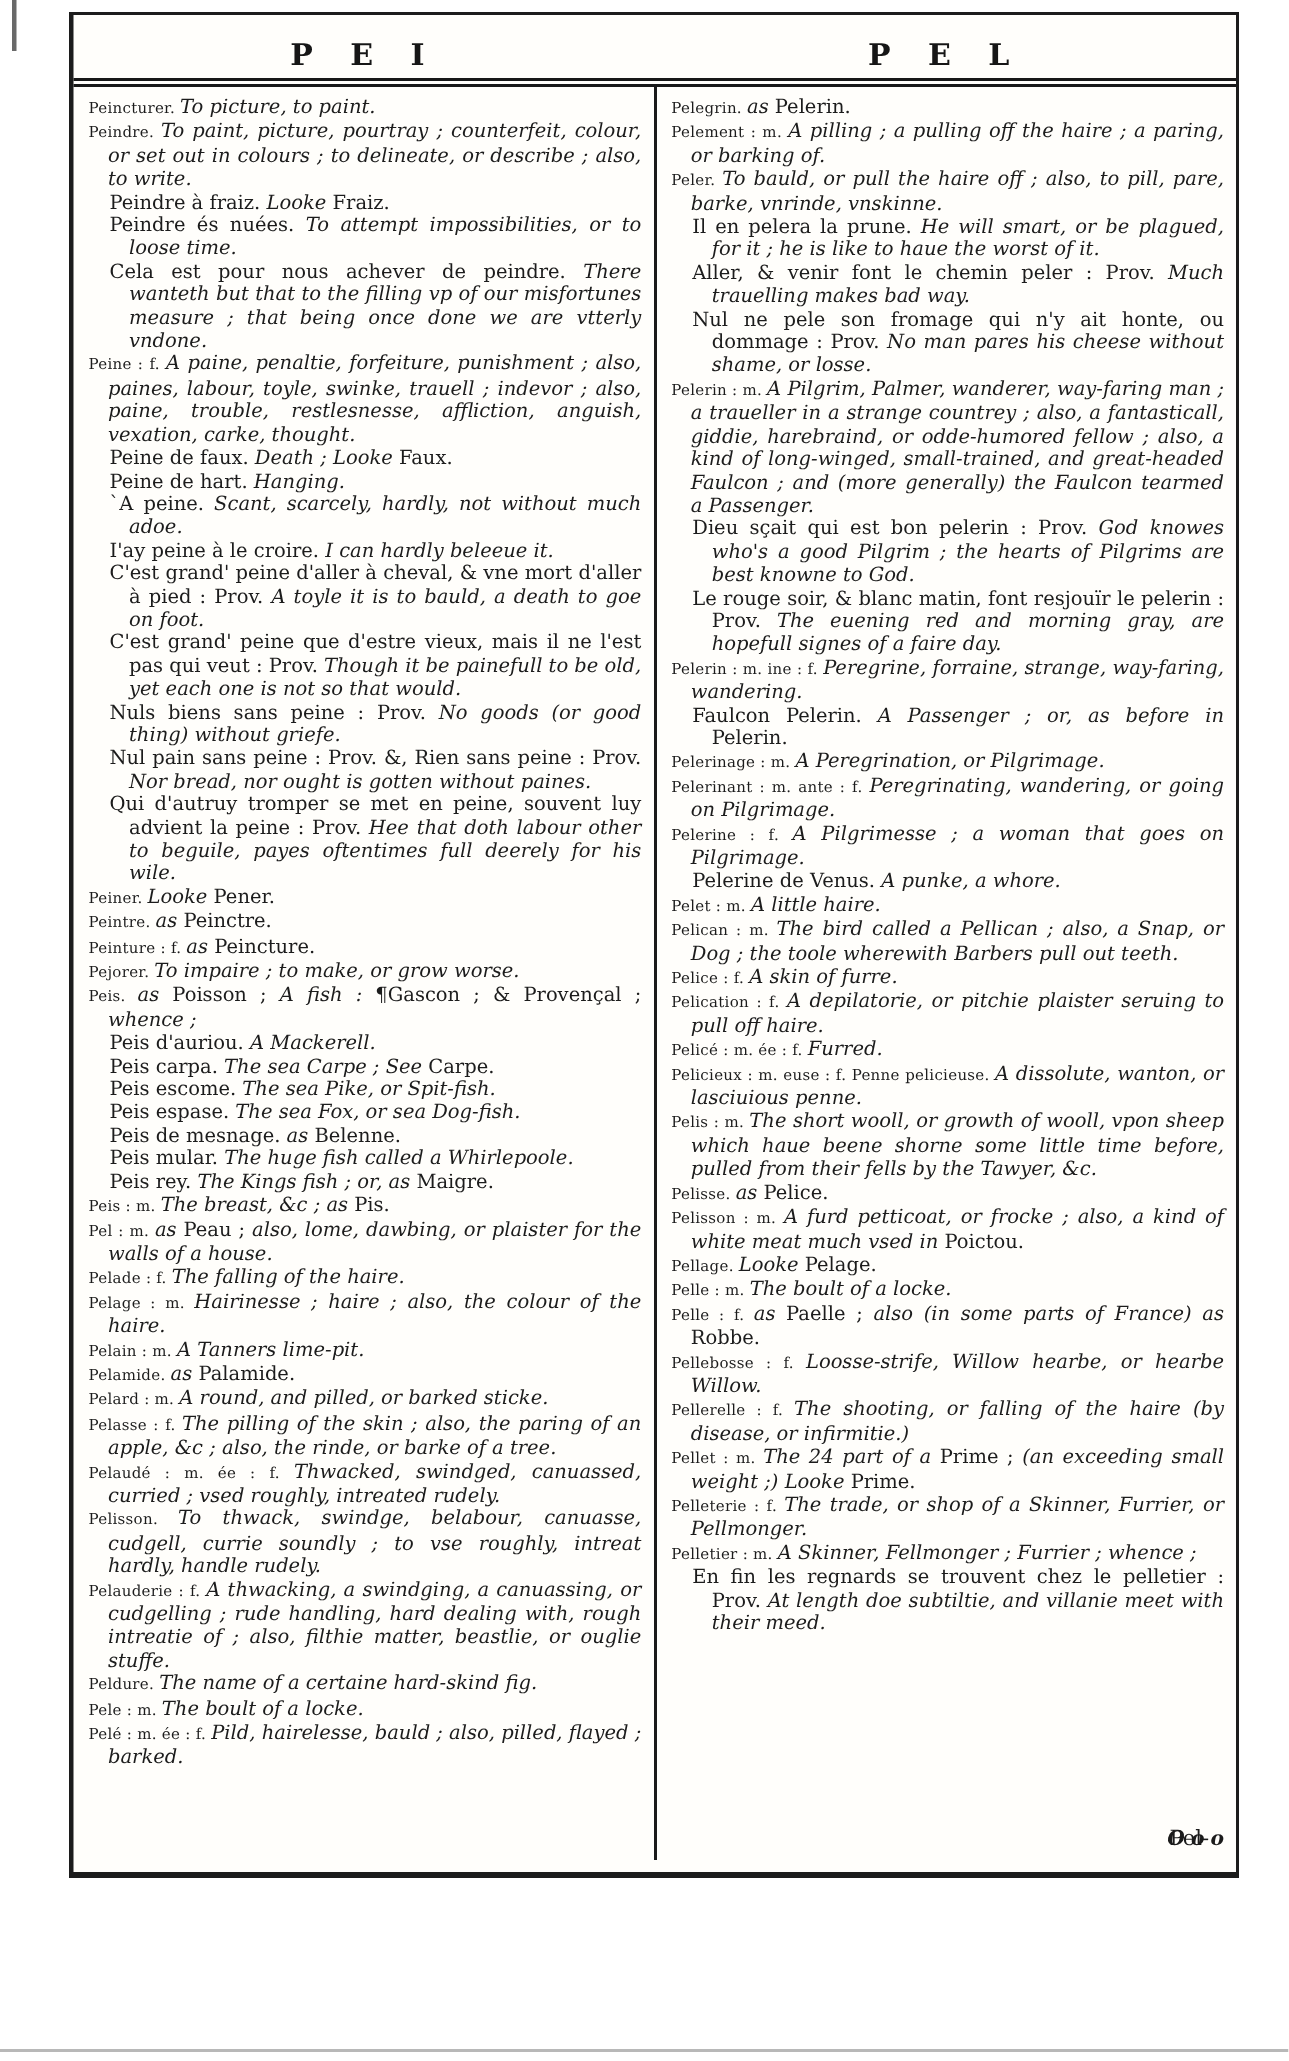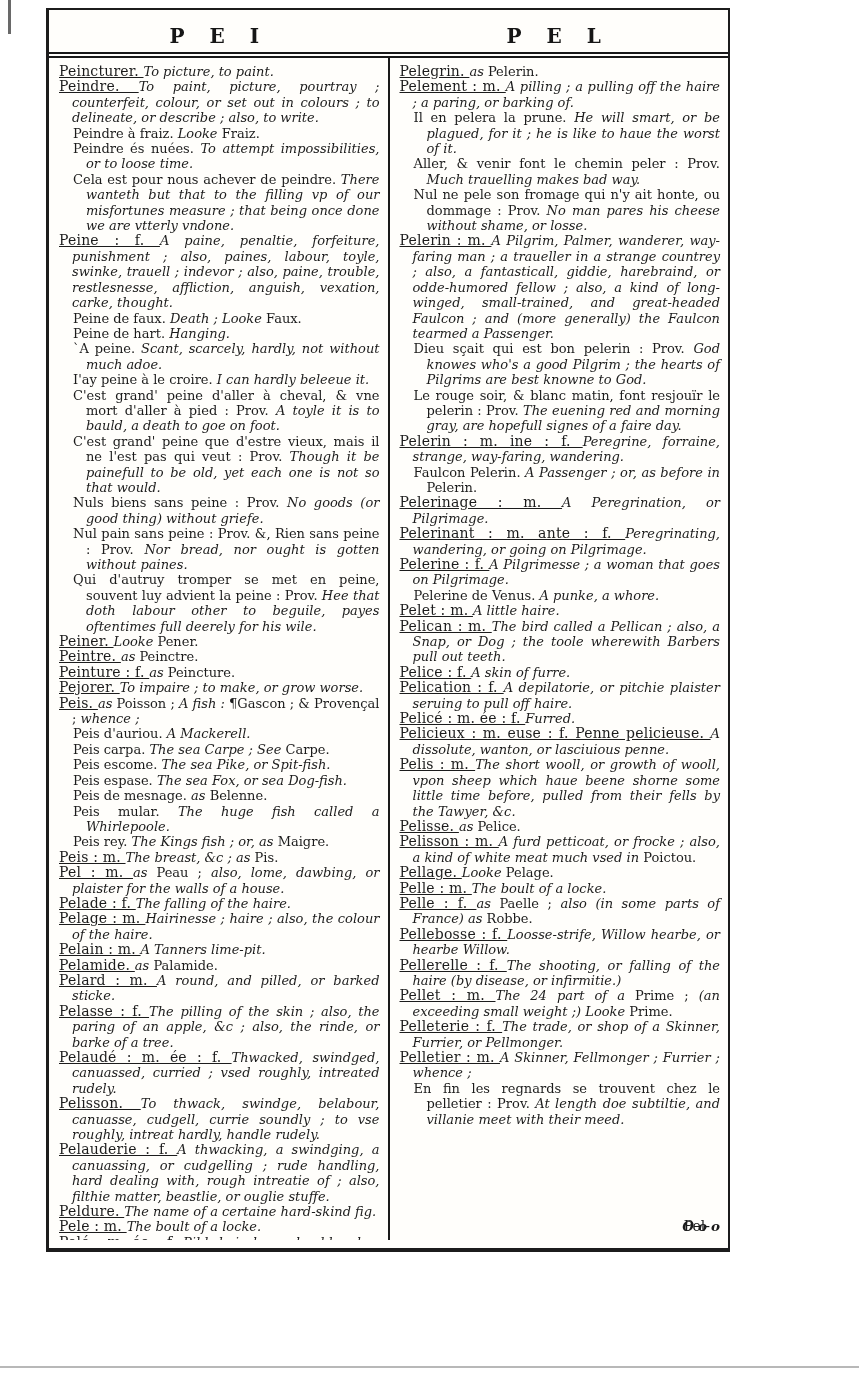--- a/index.html
+++ b/index.html
@@ -9,21 +9,21 @@
     font-family:"DejaVu Serif","Liberation Serif",serif;
     position:relative;
     color:#1b1b1b;
     -webkit-font-smoothing:antialiased;
   }
   .scan-mark{
     position:absolute;left:8px;top:0;width:3px;height:34px;
     background:#2a2a2a;opacity:.7;
   }
   .frame{
-    position:absolute;left:46px;top:8px;width:684px;height:1244px;
+    position:absolute;left:46px;top:8px;width:780px;height:1244px;
     background:#fffefb;
     border-left:3px solid #1c1c1c;
     border-right:2px solid #1c1c1c;
     border-top:2px solid #1c1c1c;
     border-bottom:4px solid #1c1c1c;
     box-sizing:border-box;
   }
   .header{
     height:42px;display:flex;align-items:flex-end;
   }
@@ -56,21 +56,21 @@
     font-size:13px;
     line-height:15.4px;
     text-align:justify;
     text-indent:-13px;
     padding-left:13px;
     color:#1c1c1c;
   }
   .entry.sub{padding-left:27px;}
   .it{font-style:italic;}
   .ro{font-style:normal;}
-  .head{font-size:14px;letter-spacing:.2px;text-decoration:underline;}
+  .head{font-size:10px;letter-spacing:.2px;}
   .footer{
     position:absolute;
     right:4px;bottom:10px;width:378px;height:20px;
     font-size:13.5px;
   }
   .footer .sig{
     position:absolute;left:0;right:0;text-align:right;
     font-style:italic;letter-spacing:4px;font-weight:bold;padding-left:40px;
   }
   .footer .catch{
@@ -134,20 +134,21 @@
           <p class="entry"><span class="ro head">Pelisson. </span><span class="it">To thwack, swindge, belabour, canuasse, cudgell, currie soundly ; to vse roughly, intreat hardly, handle rudely.</span></p>
           <p class="entry"><span class="ro head">Pelauderie : f. </span><span class="it">A thwacking, a swindging, a canuassing, or cudgelling ; rude handling, hard dealing with, rough intreatie of ; also, filthie matter, beastlie, or ouglie stuffe.</span></p>
           <p class="entry"><span class="ro head">Peldure. </span><span class="it">The name of a certaine hard-skind fig.</span></p>
           <p class="entry"><span class="ro head">Pele : m. </span><span class="it">The boult of a locke.</span></p>
           <p class="entry"><span class="ro head">Pelé : m. ée : f. </span><span class="it">Pild, hairelesse, bauld ; also, pilled, flayed ; barked.</span></p>
         </div>
       <div class="divider"></div>
       <div class="col" id="col-right">
           <p class="entry"><span class="ro head">Pelegrin. </span><span class="it">as </span><span class="ro">Pelerin.</span></p>
           <p class="entry"><span class="ro head">Pelement : m. </span><span class="it">A pilling ; a pulling off the haire ; a paring, or barking of.</span></p>
+          <p class="entry"><span class="ro head">Peler. </span><span class="it">To bauld, or pull the haire off ; also, to pill, pare, barke, vnrinde, vnskinne.</span></p>
           <p class="entry sub"><span class="ro">Il en pelera la prune. </span><span class="it">He will smart, or be plagued, for it ; he is like to haue the worst of it.</span></p>
           <p class="entry sub"><span class="ro">Aller, &amp; venir font le chemin peler : Prov. </span><span class="it">Much trauelling makes bad way.</span></p>
           <p class="entry sub"><span class="ro">Nul ne pele son fromage qui n'y ait honte, ou dommage : Prov. </span><span class="it">No man pares his cheese without shame, or losse.</span></p>
           <p class="entry"><span class="ro head">Pelerin : m. </span><span class="it">A Pilgrim, Palmer, wanderer, way-faring man ; a traueller in a strange countrey ; also, a fantasticall, giddie, harebraind, or odde-humored fellow ; also, a kind of long-winged, small-trained, and great-headed Faulcon ; and (more generally) the Faulcon tearmed a Passenger.</span></p>
           <p class="entry sub"><span class="ro">Dieu sçait qui est bon pelerin : Prov. </span><span class="it">God knowes who's a good Pilgrim ; the hearts of Pilgrims are best knowne to God.</span></p>
           <p class="entry sub"><span class="ro">Le rouge soir, &amp; blanc matin, font resjouïr le pelerin : Prov. </span><span class="it">The euening red and morning gray, are hopefull signes of a faire day.</span></p>
           <p class="entry"><span class="ro head">Pelerin : m. ine : f. </span><span class="it">Peregrine, forraine, strange, way-faring, wandering.</span></p>
           <p class="entry sub"><span class="ro">Faulcon Pelerin. </span><span class="it">A Passenger ; or, as before in </span><span class="ro">Pelerin.</span></p>
           <p class="entry"><span class="ro head">Pelerinage : m. </span><span class="it">A Peregrination, or Pilgrimage.</span></p>
           <p class="entry"><span class="ro head">Pelerinant : m. ante : f. </span><span class="it">Peregrinating, wandering, or going on Pilgrimage.</span></p>

